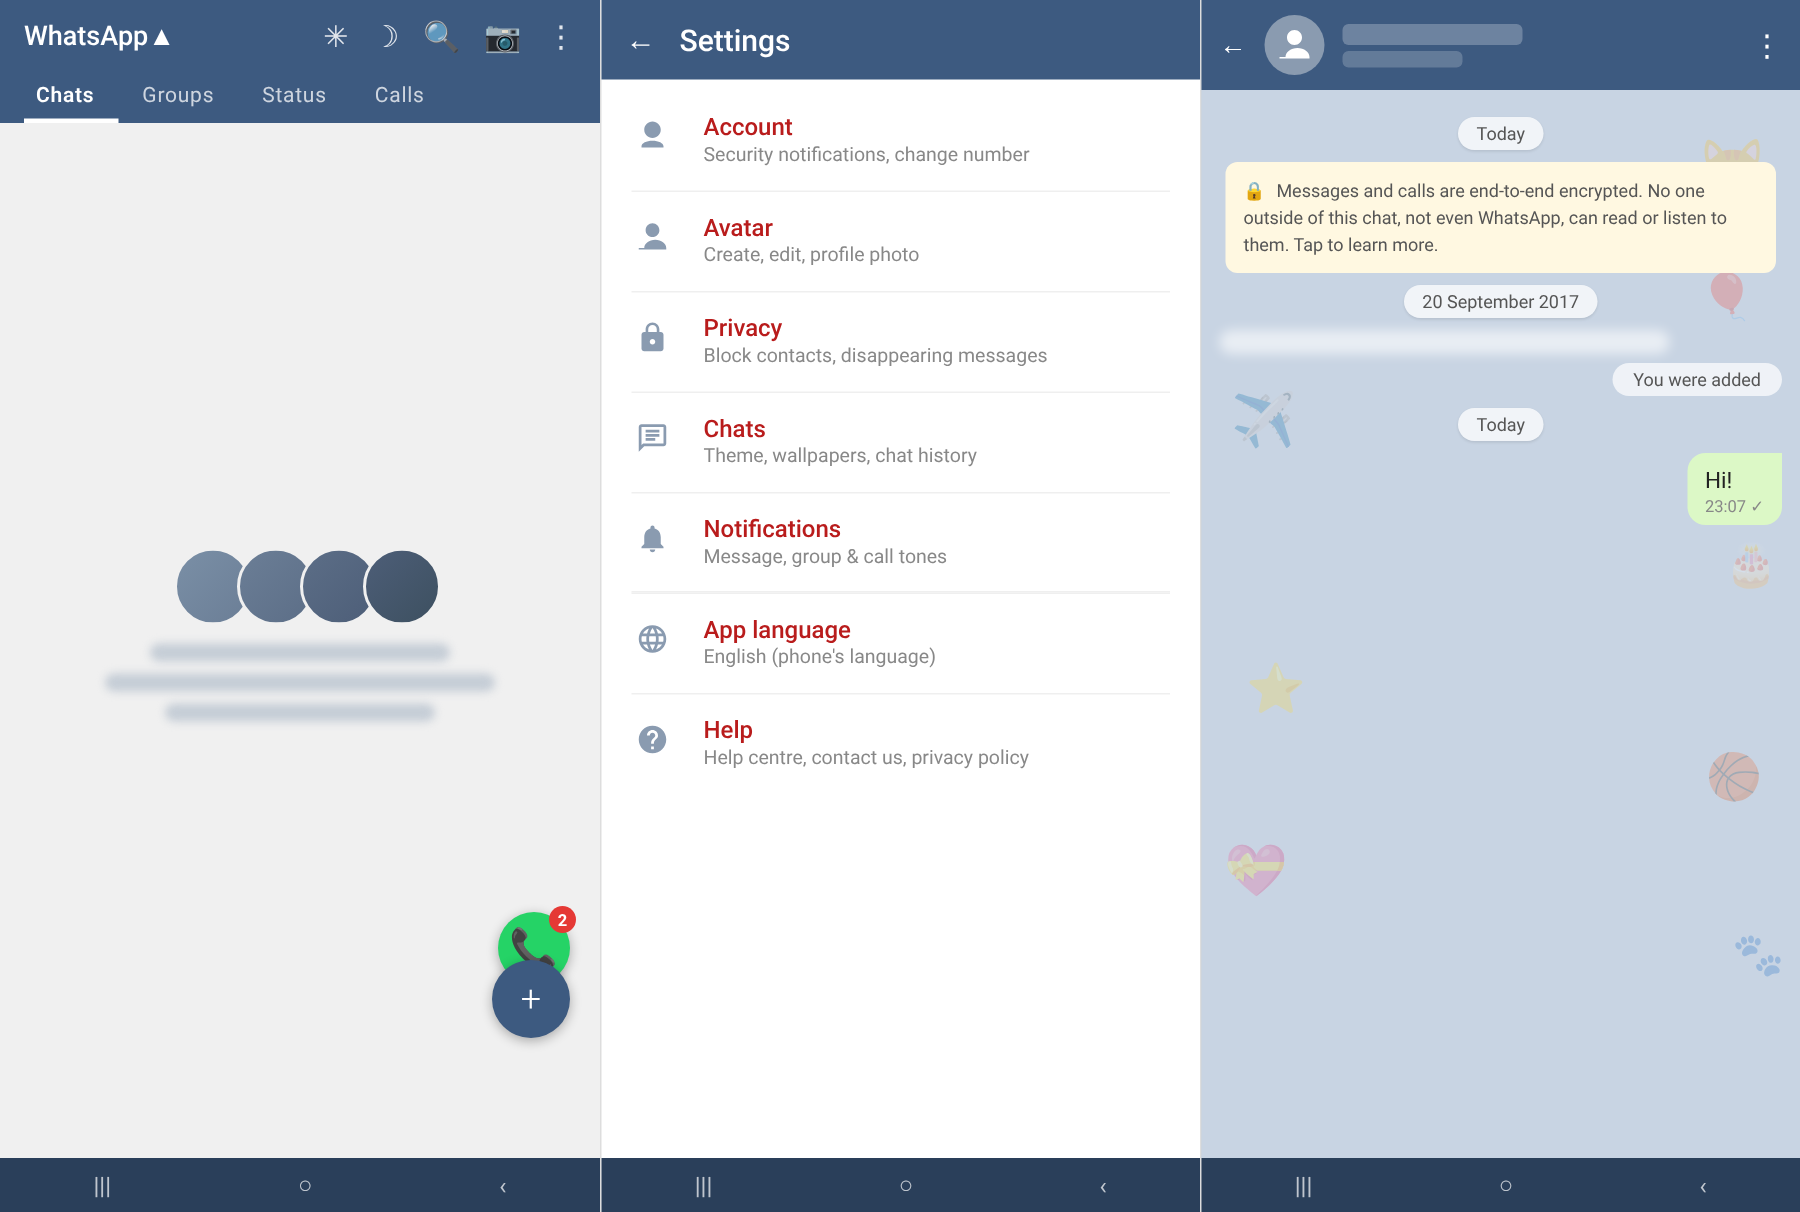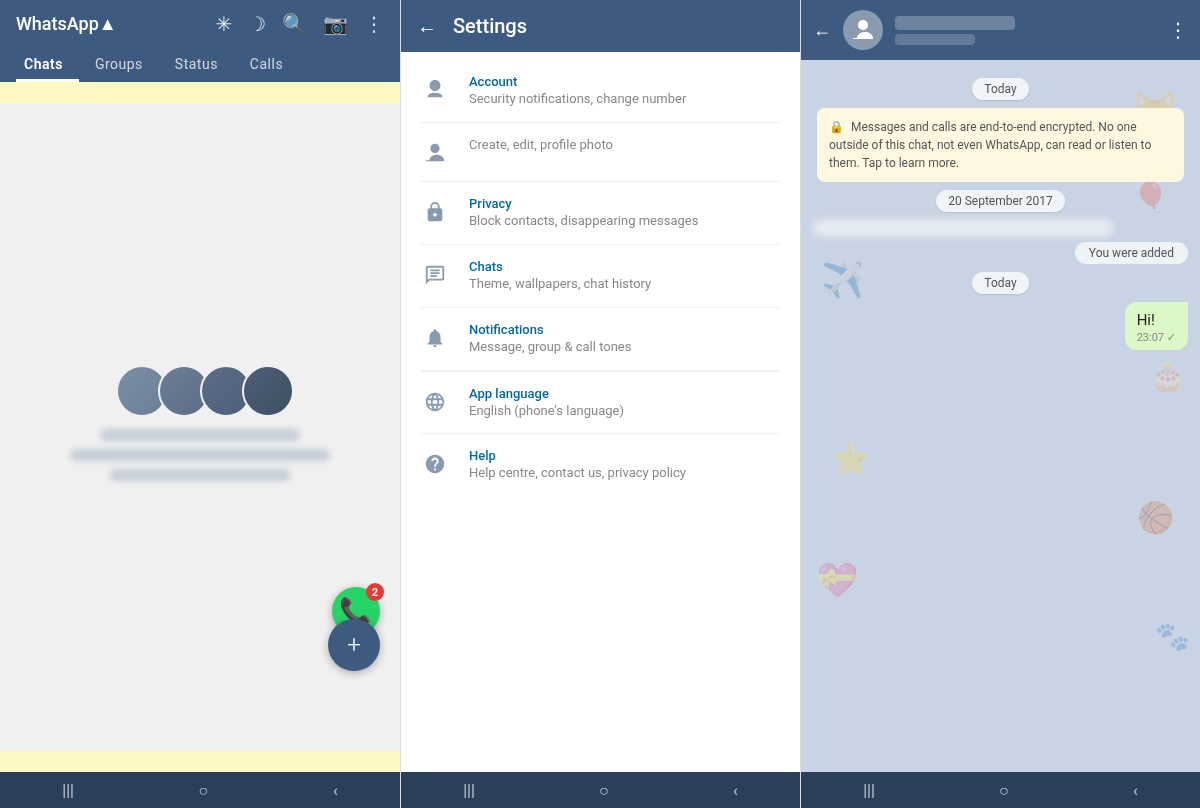--- a/index.html
+++ b/index.html
@@ -9,25 +9,24 @@
       display: flex;
       font-family: 'Roboto', Arial, sans-serif;
       overflow: hidden;
       background: #ccc;
     }
 
     
     .panel-chats {
       width: 400px;
       height: 808px;
-      background: #fef9c3;
+      background: #d946ef;
       display: flex;
       flex-direction: column;
       position: relative;
-      gap: 21px;
     }
 
     .chats-header {
       background: #3d5a80;
       padding: 12px 16px 0 16px;
       flex-shrink: 0;
     }
 
     .chats-header-top {
       display: flex;
@@ -256,22 +255,22 @@
       font-size: 20px;
       flex-shrink: 0;
       margin-top: 2px;
     }
 
     .settings-text {
       flex: 1;
     }
 
     .settings-item-title {
-      font-size: 13px;
-      color: #0369a1;
+      font-size: 16px;
+      color: #b91c1c;
       font-weight: 500;
       margin-bottom: 2px;
     }
 
     .settings-item-subtitle {
       font-size: 13px;
       color: #888;
       line-height: 1.3;
     }
 
@@ -588,20 +587,21 @@
     </div>
     <div class="settings-divider"></div>
 
     <div class="settings-item">
       <div class="settings-icon">
         <svg width="22" height="22" viewBox="0 0 24 24" fill="#8a9bb0">
           <path d="M12 2C9.243 2 7 4.243 7 7s2.243 5 5 5 5-2.243 5-5-2.243-5-5-5zM2 20v1h20v-1c0-3.314-3.582-6-8-6s-8 2.686-8 6z"></path>
         </svg>
       </div>
       <div class="settings-text">
+        <div class="settings-item-title">Avatar</div>
         <div class="settings-item-subtitle">Create, edit, profile photo</div>
       </div>
     </div>
     <div class="settings-divider"></div>
 
     <div class="settings-item">
       <div class="settings-icon">
         <svg width="22" height="22" viewBox="0 0 24 24" fill="#8a9bb0">
           <path d="M18 8h-1V6c0-2.761-2.239-5-5-5S7 3.239 7 6v2H6c-1.1 0-2 .9-2 2v10c0 1.1.9 2 2 2h12c1.1 0 2-.9 2-2V10c0-1.1-.9-2-2-2zm-6 9c-1.1 0-2-.9-2-2s.9-2 2-2 2 .9 2 2-.9 2-2 2zm3.1-9H8.9V6c0-1.71 1.39-3.1 3.1-3.1 1.71 0 3.1 1.39 3.1 3.1v2z"></path>
         </svg>

